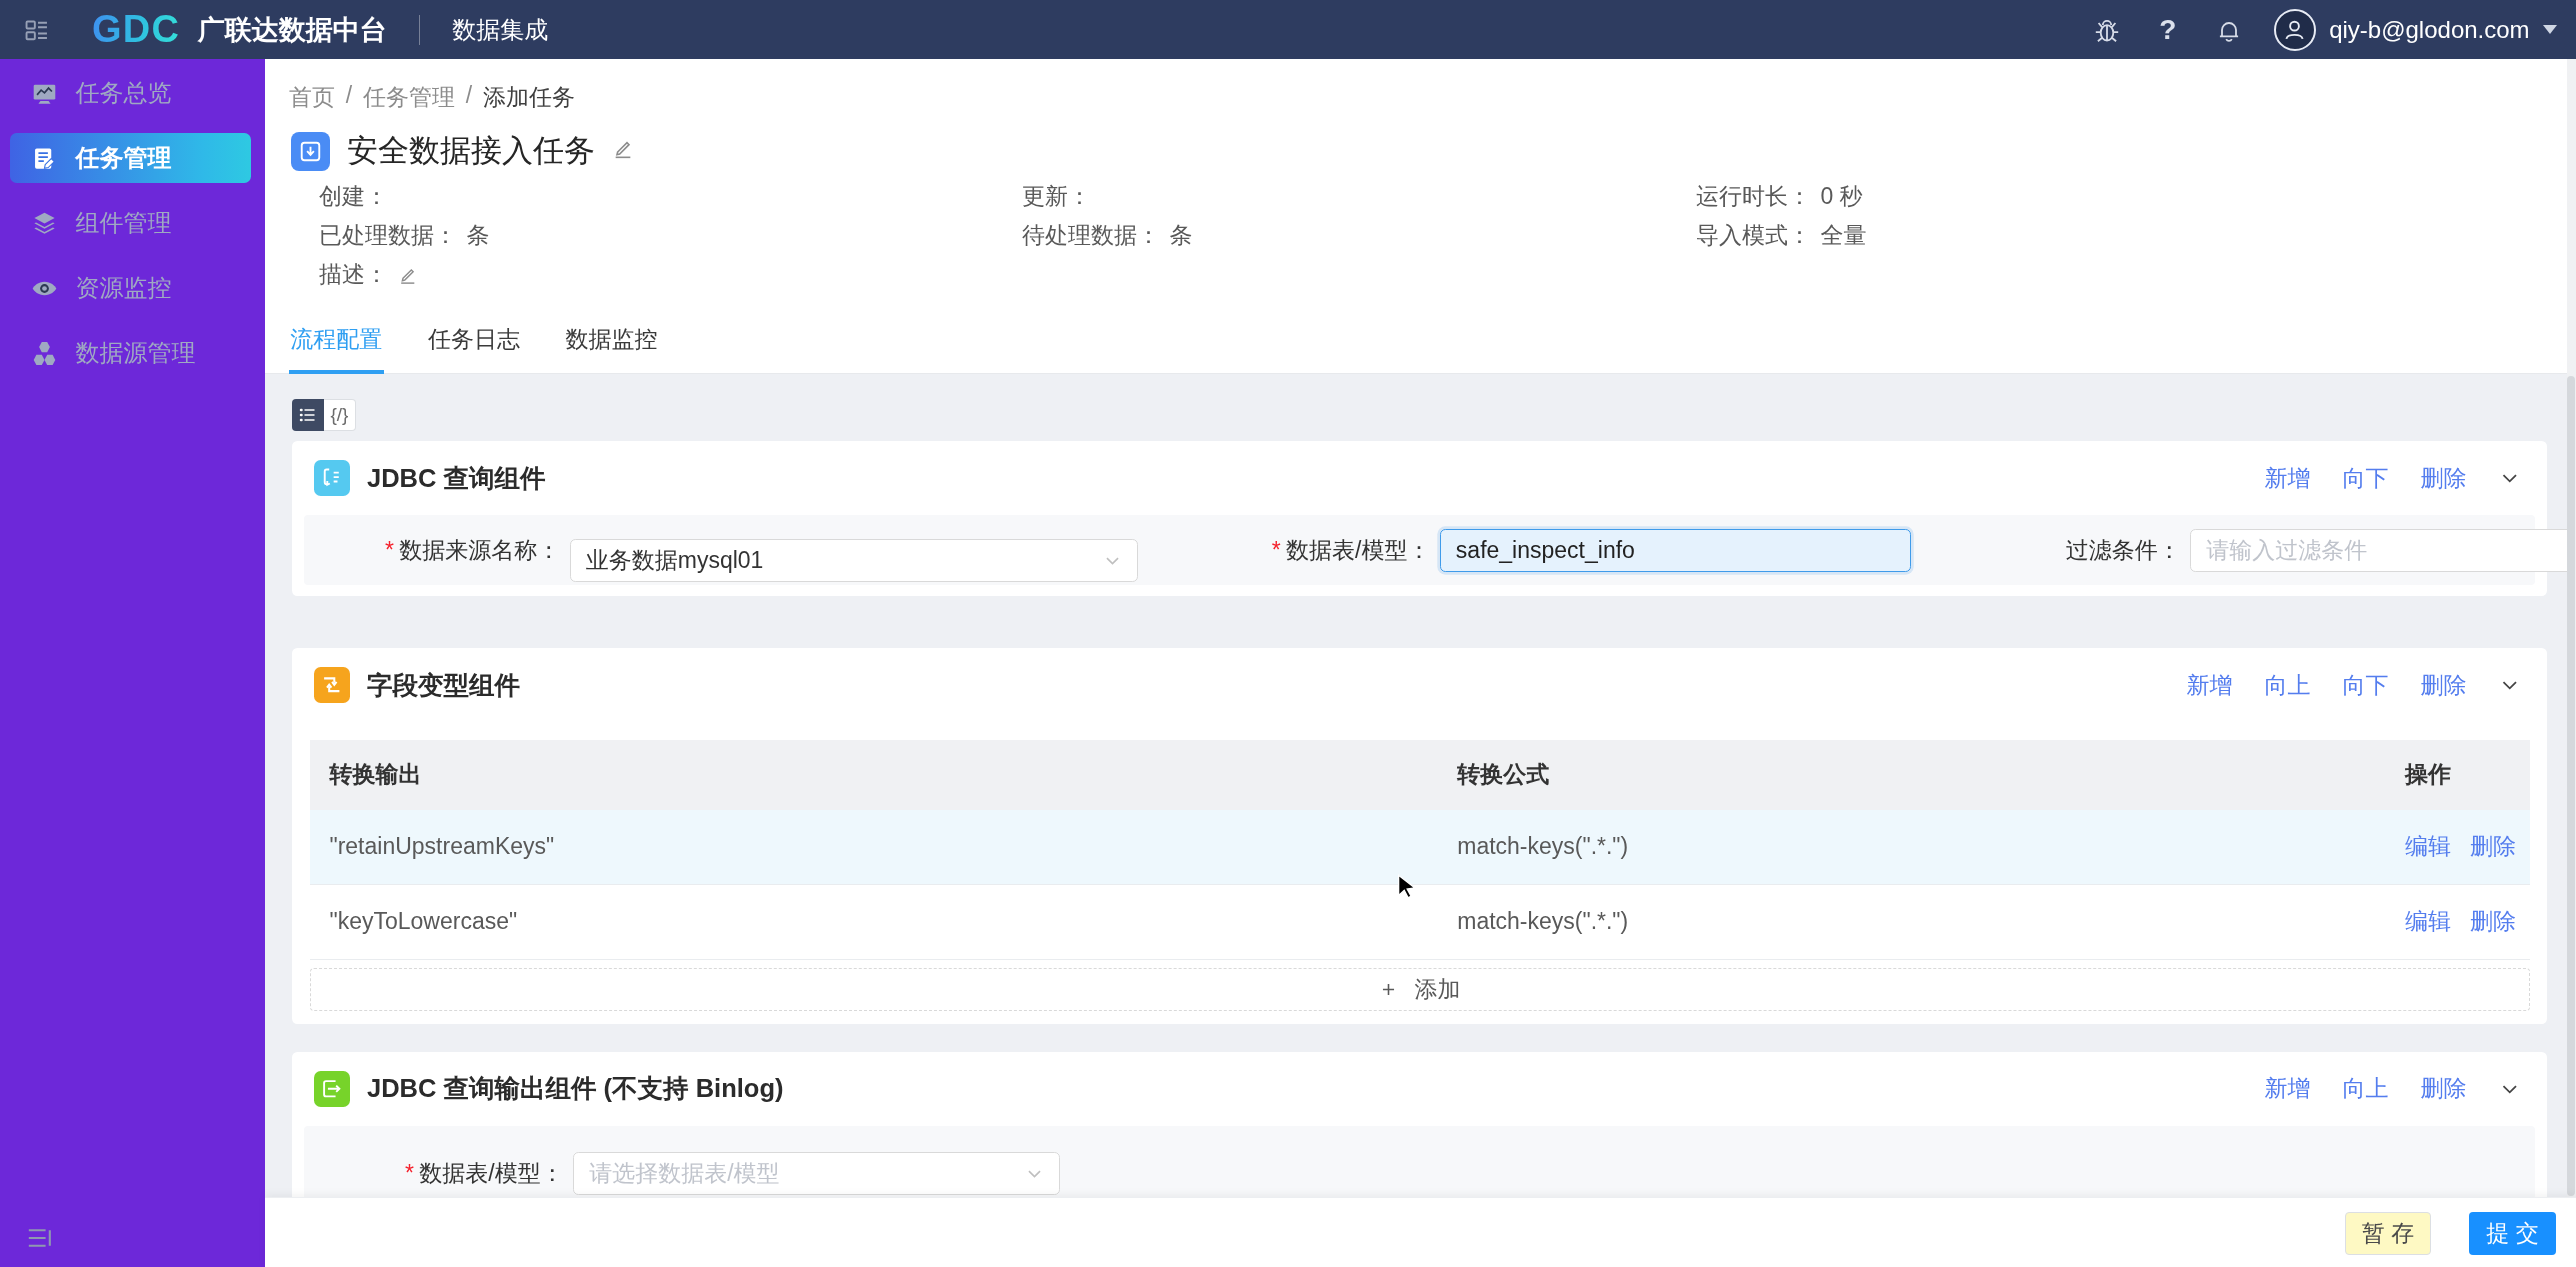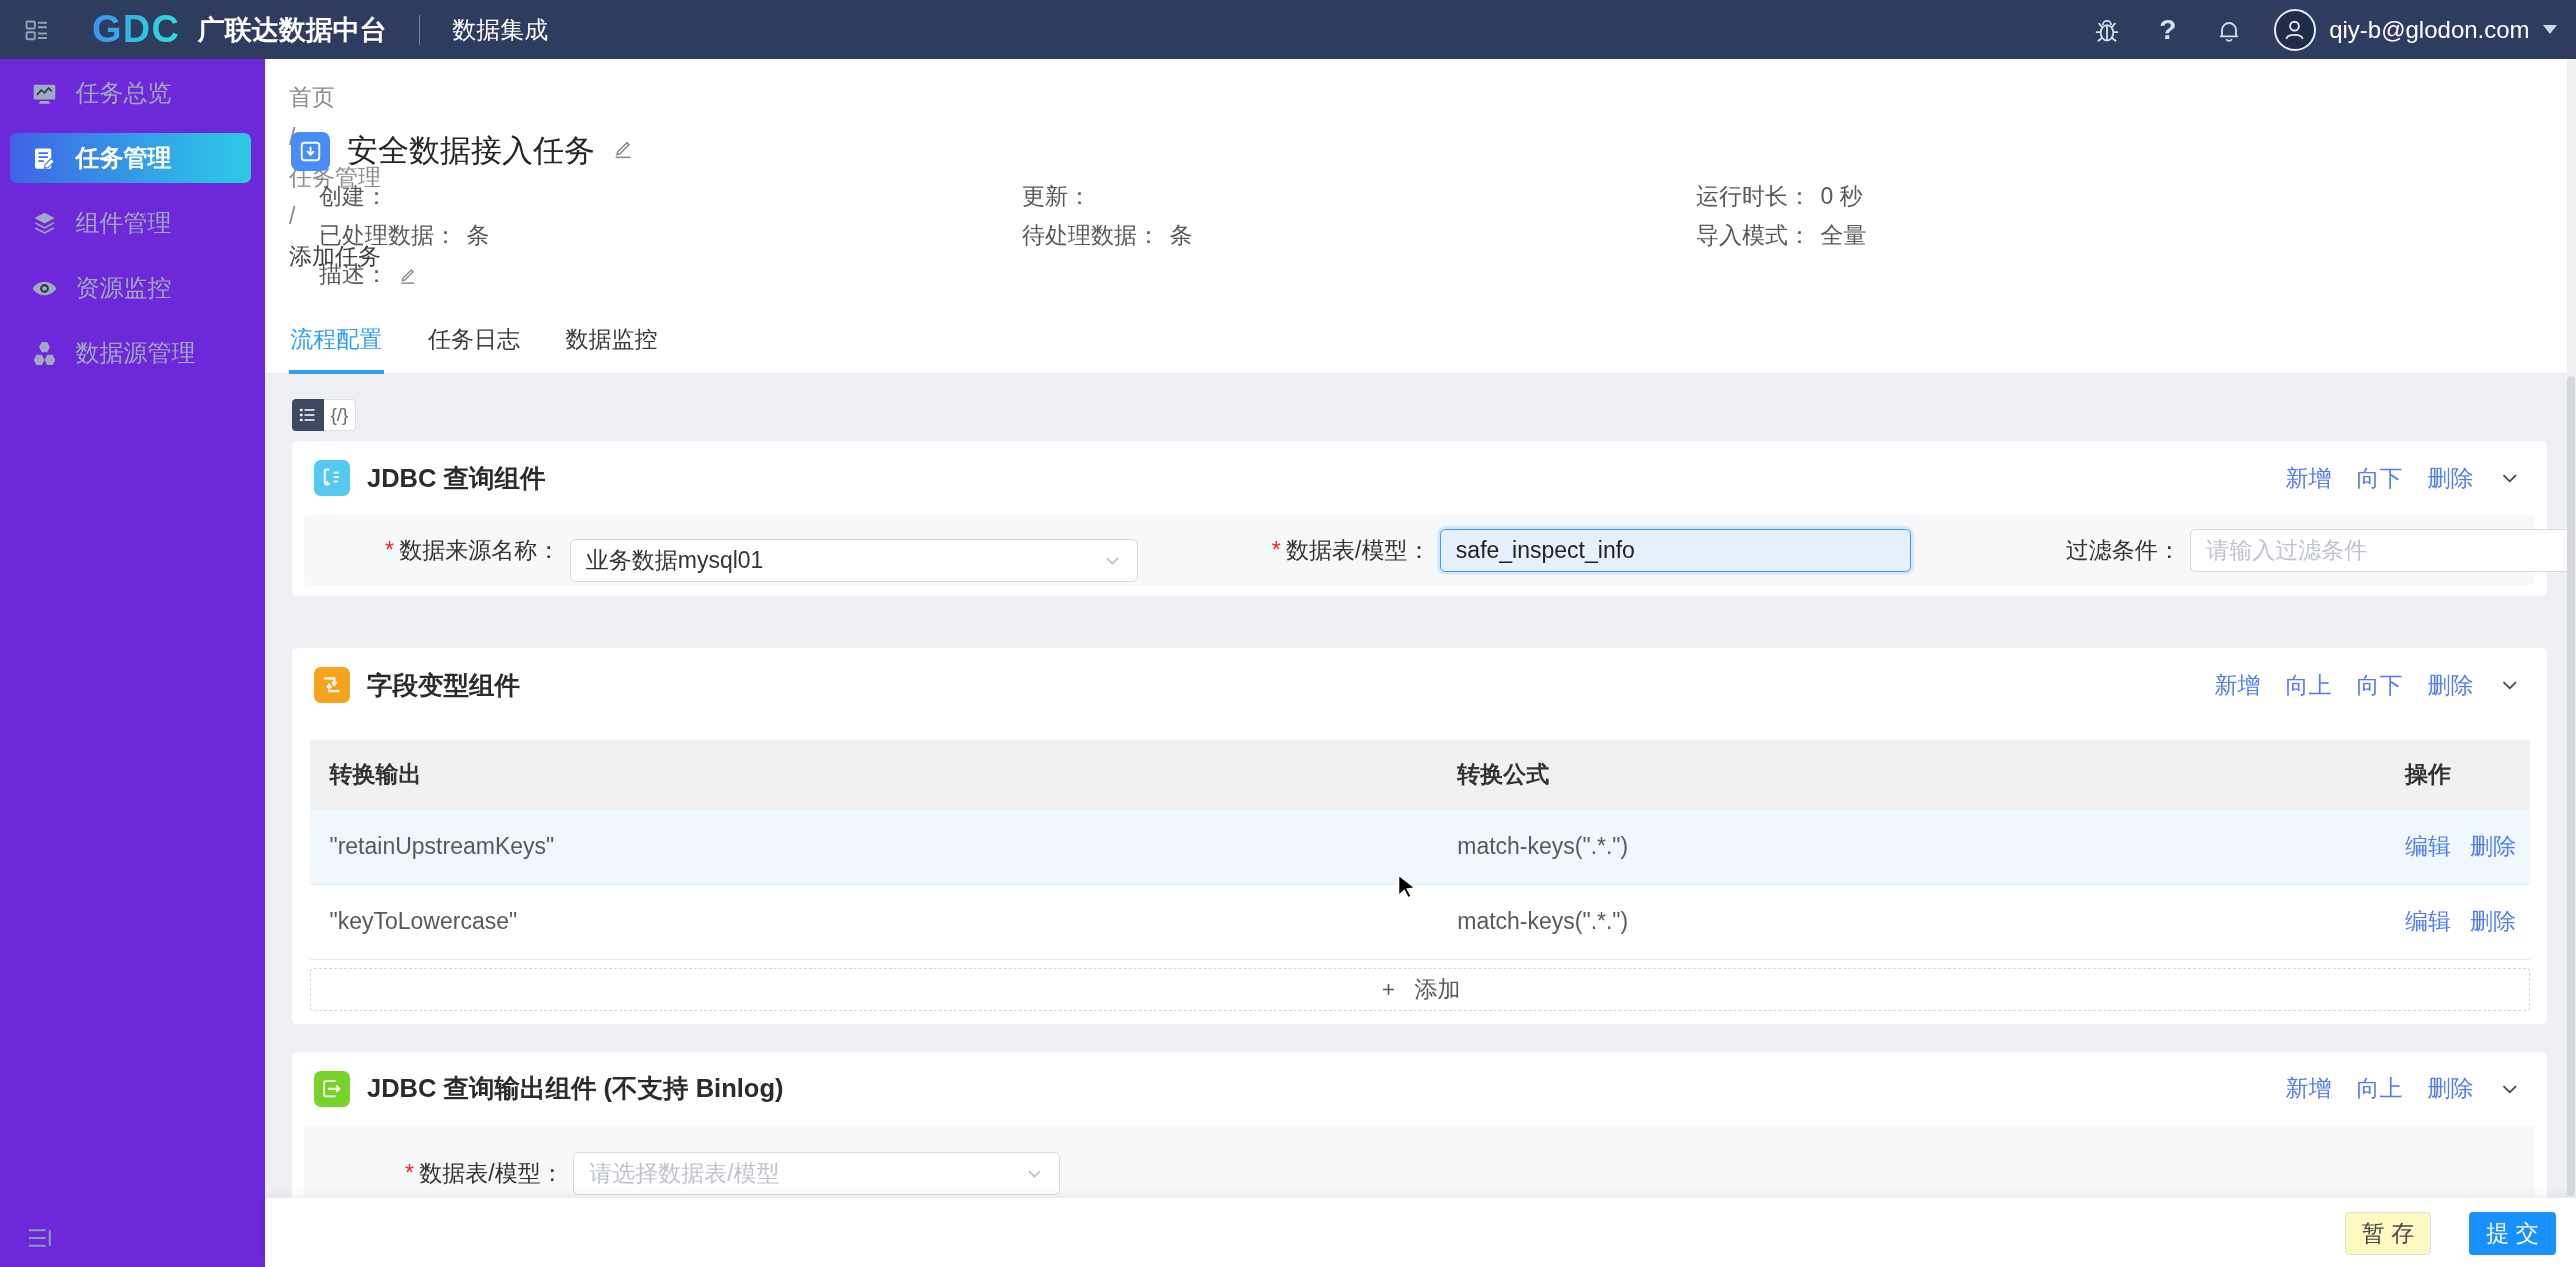--- a/index.html
+++ b/index.html
@@ -24,21 +24,21 @@
   .sidebar { position:absolute; top:59px; left:0; width:265px; bottom:0; background:#6d28d9; padding-top:9.4px; z-index:40; }
   .side-item { height:50px; margin-bottom:15px; display:flex; align-items:center; padding-left:31px; color:#9fa9c2; font-size:24px; cursor:pointer; }
   .side-item .lbl { margin-left:17.5px; }
   .side-item.active { margin-left:10px; margin-right:14px; padding-left:21px; border-radius:6.7px; background:linear-gradient(90deg,#3f63e4 0%,#2fb9e8 80%,#2ec9e2 100%); color:#ffffff; font-weight:bold; }
   .side-icon { width:27px; height:27px; flex:0 0 27px; }
   .side-fold { position:absolute; left:25.5px; bottom:16px; width:28px; height:28px; cursor:pointer; }
 
   
   .main { position:absolute; left:265px; top:59px; right:0; bottom:0; background:#eef0f4; }
   .white-head { position:relative; height:315px; background:#ffffff; }
-  .breadcrumb { position:absolute; top:23px; left:24px; font-size:23px; color:#8c8c8c; display:flex; gap:10.8px;flex-direction:column; }
+  .breadcrumb { position:absolute; top:23px; left:24px; font-size:23px; color:#8c8c8c; display:flex; gap:10.8px; }
   .breadcrumb .link { cursor:pointer; }
   .breadcrumb .current { color:#404040; }
   .title-row { position:absolute; top:71px; left:25.5px; display:flex; align-items:center; }
   .title-icon { width:39px; height:39px; border-radius:8px; background:#4a8cf5; display:flex; align-items:center; justify-content:center; }
   .page-title { margin-left:17.5px; font-size:31px; color:#262626; font-weight:500; }
   .edit-pen { margin-left:16px; cursor:pointer; }
   .meta { position:absolute; top:118px; left:54px; display:grid; grid-template-columns:703px 674px auto; grid-auto-rows:39px; color:#595959; font-size:23px; align-items:center; }
   .meta .cell { display:flex; align-items:center; gap:9.4px; }
   .tabs { position:absolute; left:0; right:0; bottom:0; padding-left:24px; border-bottom:1.3px solid #e7e9ec; display:flex; }
   .tab { margin-right:43px; padding:0 1.3px 15px; font-size:23px; color:#3a3a3a; cursor:pointer; }
@@ -51,21 +51,21 @@
   .vt-list { background:#3e4a63; border-radius:4px 0 0 4px; }
   .vt-code { background:#ffffff; border:1.3px solid #dcdfe3; border-left:none; border-radius:0 4px 4px 0; color:#6b6b6b; font-size:19px; }
 
   .card { background:#ffffff; border-radius:5.4px; width:2255px; }
   .card-hd { height:74px; display:flex; align-items:center; padding:0 27px 0 21.5px; }
   .card-icon { width:36px; height:36px; border-radius:6.7px; display:flex; align-items:center; justify-content:center; }
   .ci-query { background:#55c9f0; }
   .ci-transform { background:#f6a41d; }
   .ci-output { background:#77d32a; }
   .card-title { margin-left:17.5px; font-size:25.5px; font-weight:bold; color:#2b2b2b; }
-  .card-actions { margin-left:auto; display:flex; align-items:center; gap:25px; }
+  .card-actions { margin-left:auto; display:flex; align-items:center; gap:32px; }
   .card-actions .act { color:#547dee; font-size:23px; cursor:pointer; }
   .card-chevron { cursor:pointer; display:flex; }
 
   .form-panel { margin:0 12px 10.8px; background:#f7f8fa; border-radius:4px; height:70px; display:flex; align-items:center; }
   .fg { display:flex; align-items:center; }
   .req { color:#f5222d; margin-right:5.4px; }
   .flabel { color:#333333; font-size:23px; margin-right:9.4px; white-space:nowrap; }
   .select, .tinput { height:43px; background:#ffffff; border:1.3px solid #d9d9d9; border-radius:5.4px; display:flex; align-items:center; padding:0 15px; font-size:23px; color:#333; }
   .select { justify-content:space-between; cursor:pointer; }
   .placeholder { color:#c0c4cc; }

